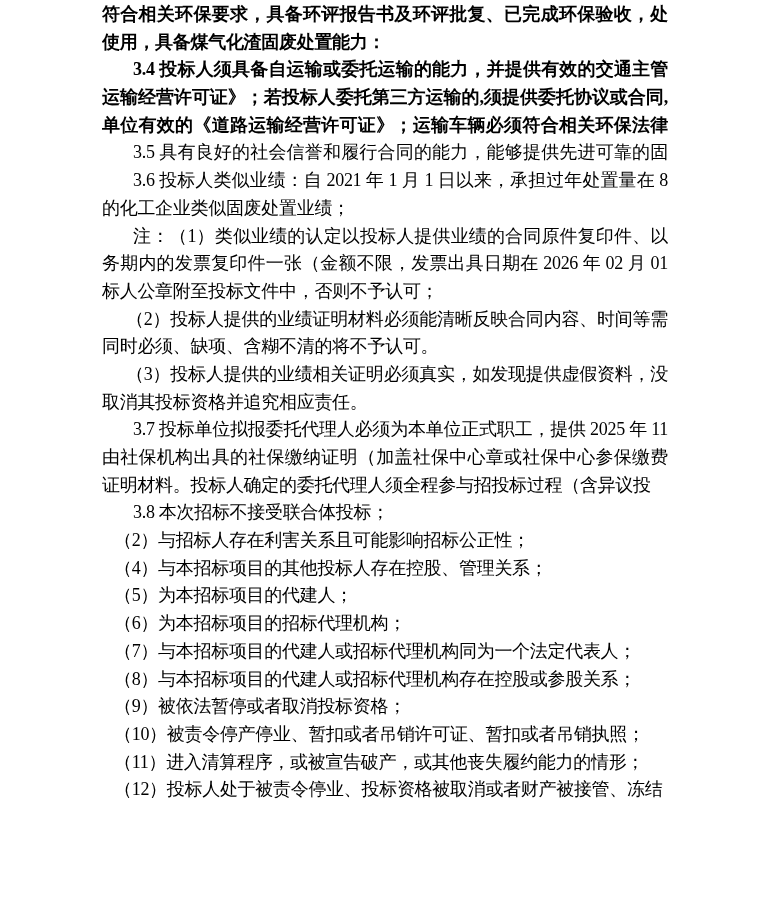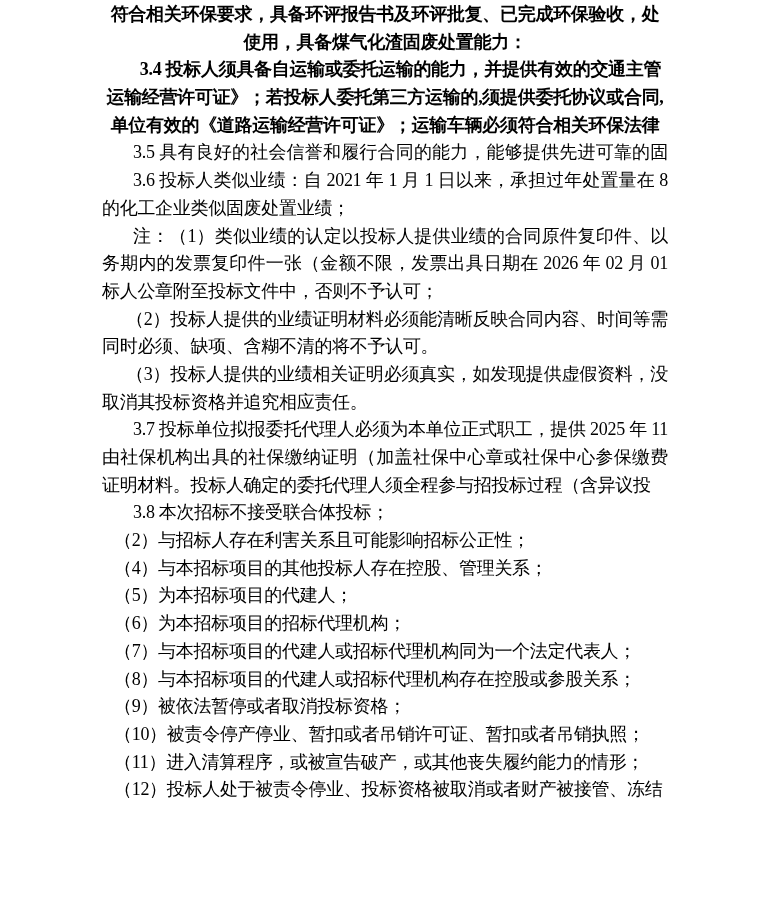--- a/index.html
+++ b/index.html
@@ -26,21 +26,21 @@
     height: 27.7px;
     overflow: hidden;
     text-align: left;
     word-break: break-all;
   }
   
   .f {
     text-align: justify;
     text-align-last: justify;
   }
-  .b { font-weight: bold; text-align: center; }
+  .b { font-weight: bold; }
   
   .i2 { text-indent: 31px; }
   
   .in { text-indent: 24px; }
   
   .ii { text-indent: 12px; }
 </style>
 </head>
 <body>
 

